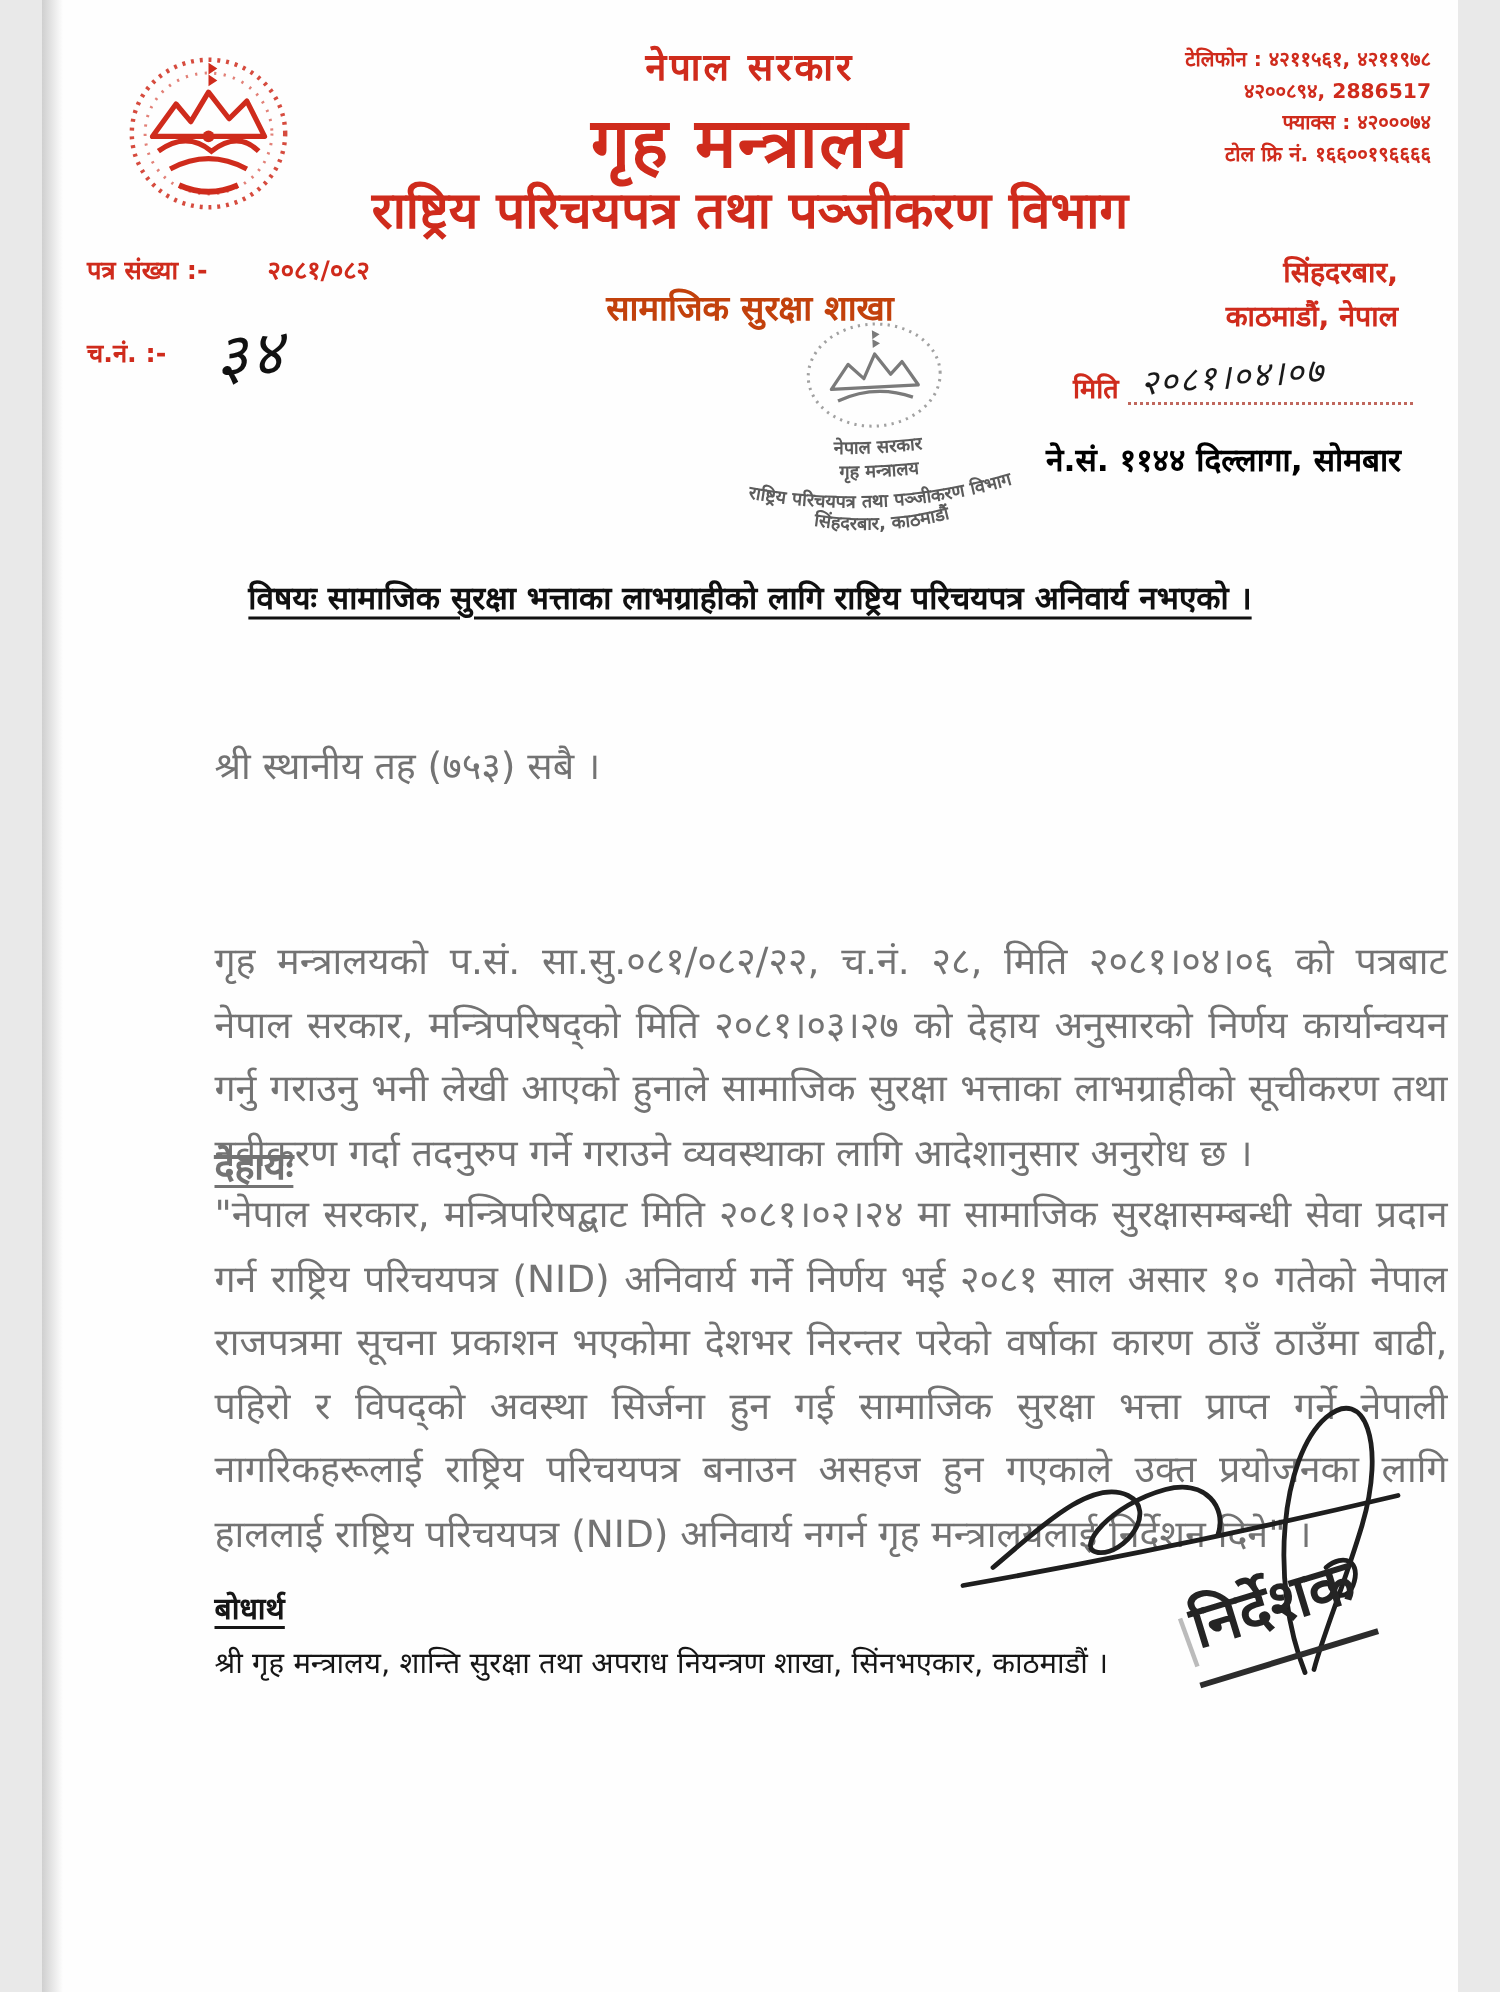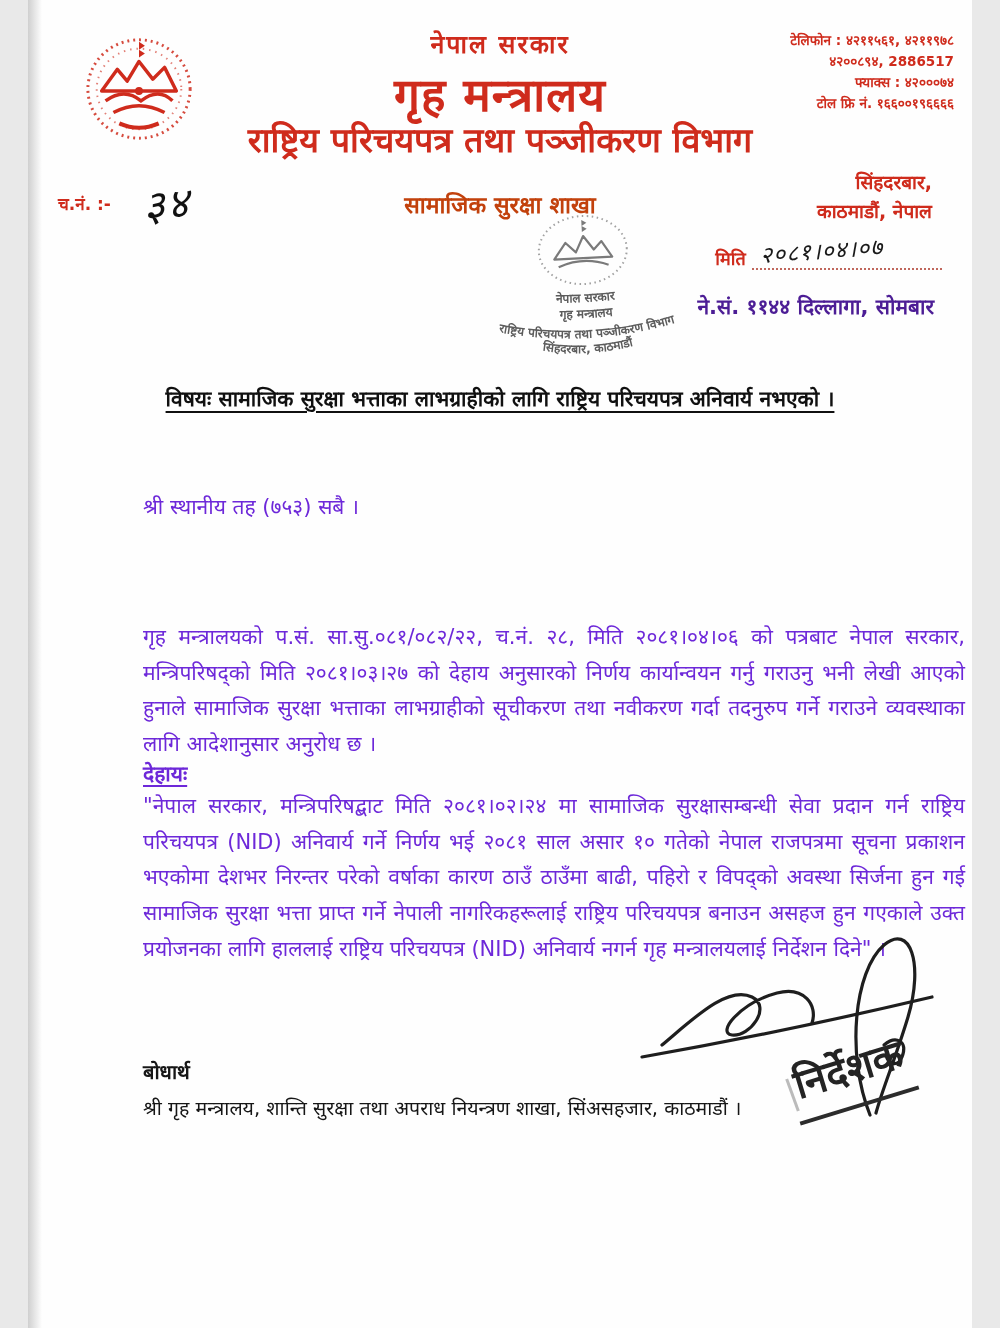--- a/index.html
+++ b/index.html
@@ -40,31 +40,31 @@
   .date-row{right:30px;top:246px;font-size:18px;font-weight:700;white-space:nowrap;}
   .date-dotted{
     display:inline-block;width:190px;border-bottom:2px dotted #c0675d;
     position:relative;height:20px;vertical-align:bottom;
   }
   .date-hand{
     position:absolute;left:8px;bottom:2px;
     font-size:23px;color:#1a1a1a;font-weight:500;font-style:italic;
     transform:rotate(-4deg);white-space:nowrap;letter-spacing:1px;
   }
-  .nepal-sambat{right:38px;top:292px;font-size:21px;font-weight:600;color:#4c1d95;}
+  .nepal-sambat{right:38px;top:292px;font-size:21px;font-weight:600;color:#000000;}
 
   
   .subject{
     left:0;right:0;top:384px;text-align:center;
     font-size:21px;font-weight:700;color:#101010;
   }
   .subject span{text-decoration:underline;text-underline-offset:5px;}
 
   
-  .body-text{left:115px;width:822px;font-size:21px;line-height:1.7;text-align:justify;color:#6d28d9;}
+  .body-text{left:115px;width:822px;font-size:25px;line-height:1.7;text-align:justify;color:#737373;}
   .salutation{top:490px;}
   .para1{top:553px;}
   .para2{top:620px;}
   .details-label{top:757px;font-weight:700;}
   .details-label span{text-decoration:underline;text-underline-offset:4px;}
   .quote{top:789px;}
 
   
   .signature-svg{right:20px;top:925px;}
   .director-stamp{
@@ -73,21 +73,21 @@
     font-size:40px;font-weight:800;color:#242424;
     border-bottom:4px solid #2c2c2c;padding:0 6px 10px 6px;
   }
   .stamp-edge{
     right:178px;top:1078px;width:3px;height:34px;background:#bbb;
     transform:rotate(-20deg);
   }
 
   
   .cc-label{left:115px;top:1058px;font-size:20px;font-weight:700;}
-  .cc-label span{text-underline-offset:5px;}
+  .cc-label span{text-decoration:underline;text-underline-offset:5px;}
   .cc-item1{left:115px;top:1094px;font-size:19.5px;}
   .cc-item2{left:115px;top:1138px;font-size:19.5px;}
 
   .seal-wrap{left:440px;top:212px;}
 </style>
 </head>
 <body>
 
 <div id="page">
   <div class="edge-shade"></div>
@@ -108,20 +108,24 @@
   <div class="abs department red">राष्ट्रिय परिचयपत्र तथा पञ्जीकरण विभाग</div>
 
   <div class="abs contact red">
     <div>टेलिफोन : ४२११५६१, ४२११९७८</div>
     <div>४२००८९४, 2886517</div>
     <div>फ्याक्स : ४२०००७४</div>
     <div>टोल फ्रि नं. १६६००१९६६६६</div>
   </div>
 
   <div class="abs meta-left red">
+    <div class="row">
+      <span>पत्र संख्या :-</span>
+      <span style="margin-left:34px;">२०८१/०८२</span>
+    </div>
     <div class="row">
       <span>च.नं. :-</span>
       <span class="chalani-val hand">३४</span>
     </div>
   </div>
 
   <div class="abs branch">सामाजिक सुरक्षा शाखा</div>
   <svg class="abs seal-wrap" width="235" height="160" viewBox="0 0 235 160">
     <g transform="rotate(-3 117 80)">
       <ellipse cx="117" cy="38" rx="44" ry="34" fill="none" stroke="#8a8a8a" stroke-width="2" stroke-dasharray="1.5 3.5" opacity="0.8"></ellipse>
@@ -177,14 +181,14 @@
       <path d="M 238 190 C 214 130 222 46 252 20 C 278 -2 292 38 276 92 C 264 132 250 165 244 188"></path>
       <path d="M 252 120 C 264 110 276 116 270 132 C 266 142 256 140 254 130"></path>
     </g>
   </svg>
   <div class="abs director-stamp">निर्देशक</div>
   <div class="abs stamp-edge"></div>
 
   <div class="abs cc-label">
     <span>बोधार्थ</span>
   </div>
-  <div class="abs cc-item1">श्री गृह मन्त्रालय, शान्ति सुरक्षा तथा अपराध नियन्त्रण शाखा, सिंअसहजार, काठमाडौं ।</div>
+  <div class="abs cc-item1">श्री गृह मन्त्रालय, शान्ति सुरक्षा तथा अपराध नियन्त्रण शाखा, सिंनभएकार, काठमाडौं ।</div>
 </div>
 
 </body></html>

